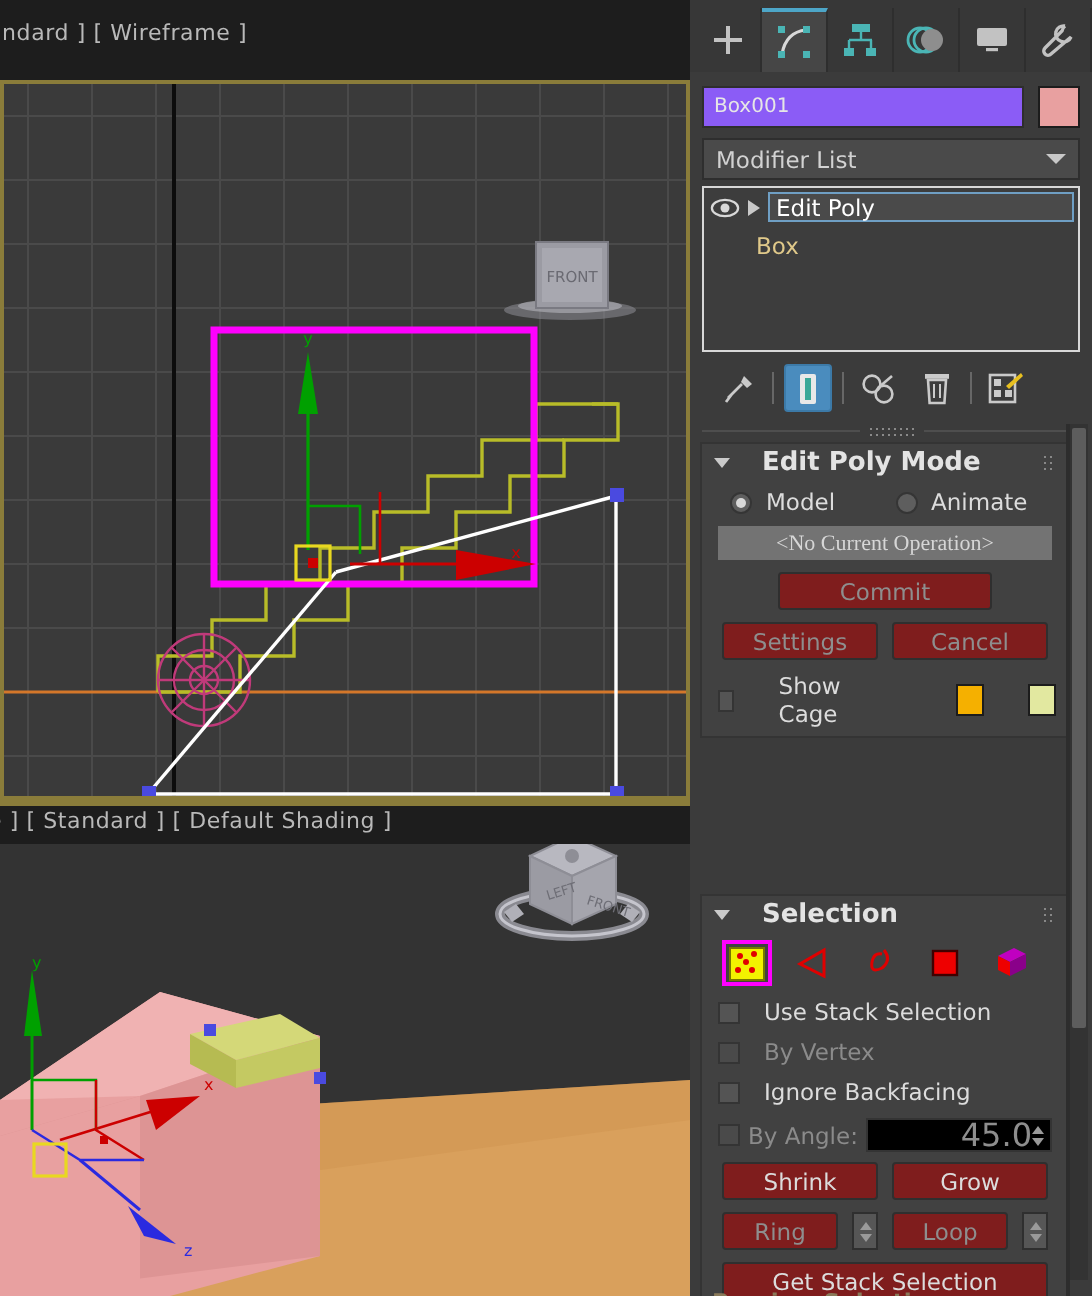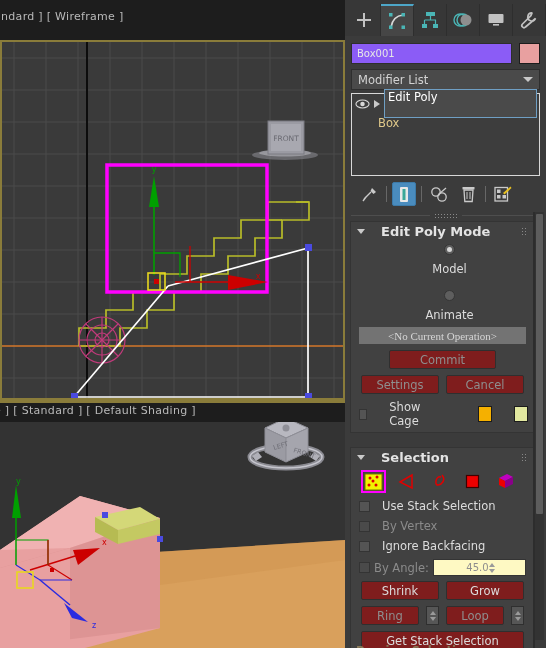--- a/index.html
+++ b/index.html
@@ -89,21 +89,21 @@
   .stack {
     position: absolute; left: 6px; top: 93px; width: 189px; height: 83px;
     background: #3d3d3d; border: 1px solid #d8d8d8;
   }
   .stack-row {
     height: 19px; display: flex; align-items: center; gap: 4px;
     padding-left: 3px; font-size: 11.5px; color: #e0c98a;
   }
   .stack-row.sel .stack-name {
     background: #4a4a4a; border: 1px solid #6f9fc4; color: #ffffff;
-    padding: 0 3px; height: 29px; line-height: 15px; flex: 1; margin-right: 2px;
+    padding: 0 3px; height: 15px; line-height: 15px; flex: 1; margin-right: 2px;
   }
   .stack-row.child { padding-left: 26px; color: #e0c98a; }
   .eye-ic { width: 15px; height: 12px; }
   .tri-r {
     width: 0; height: 0; border-top: 4px solid transparent;
     border-bottom: 4px solid transparent; border-left: 6px solid #c9c9c9;
   }
 
   .stack-tools {
     position: absolute; left: 6px; top: 180px; width: 189px; height: 28px;
@@ -140,21 +140,21 @@
   .tri-d {
     width: 0; height: 0; border-left: 4px solid transparent;
     border-right: 4px solid transparent; border-top: 5px solid #cacaca;
   }
   .ro-dots {
     position: absolute; right: 6px; width: 7px; height: 9px;
     background-image: radial-gradient(#888 0.6px, transparent 0.7px);
     background-size: 3px 3px;
   }
 
-  .radio-row { display: flex; align-items: center; gap: 7px; padding: 4px 0 2px 14px; flex-direction: column; }
+  .radio-row { display: flex; align-items: center; gap: 7px; padding: 4px 0 2px 14px; }
   .radio {
     width: 11px; height: 11px; border-radius: 50%; background: #5e5e5e;
     border: 1px solid #353535; display: flex; align-items: center; justify-content: center;
   }
   .radio.on::after { content: ""; width: 5px; height: 5px; border-radius: 50%; background: #d8d8d8; }
   .rlabel { font-size: 11.5px; color: #dcdcdc; }
   .rsp { width: 16px; }
 
   .curop {
     margin: 3px 8px 4px; height: 17px; background: #737373;
@@ -184,23 +184,23 @@
 
   .sel-icons { display: flex; align-items: center; gap: 8px; padding: 4px 0 3px 10px; }
   .sel-ic {
     width: 25px; height: 23px; display: flex; align-items: center;
     justify-content: center; cursor: pointer;
   }
   .sel-ic.active { border: 2px solid #ff00ff; }
 
   .spin-row { display: flex; align-items: center; gap: 4px; padding: 3px 8px 3px 8px; }
   .spin-field {
-    flex: 1; height: 17px; background: #fef9c3; border: 1px solid #343434;
-    color: #8e8e8e; font-size: 10px; line-height: 15px; padding-left: 5px;
-    display: flex; align-items: center; justify-content: center;
+    flex: 1; height: 17px; background: #000000; border: 1px solid #343434;
+    color: #8e8e8e; font-size: 16px; line-height: 15px; padding-left: 5px;
+    display: flex; align-items: center; justify-content: flex-end;
     padding-right: 3px;
   }
   .spin-ar { display: flex; flex-direction: column; gap: 2px; }
   .sa-u { width:0;height:0;border-left:3px solid transparent;border-right:3px solid transparent;border-bottom:4px solid #9a9a9a; }
   .sa-d { width:0;height:0;border-left:3px solid transparent;border-right:3px solid transparent;border-top:4px solid #9a9a9a; }
   .spin-box {
     width: 13px; height: 19px; background: #565656; border: 1px solid #2f2f2f;
     display: flex; flex-direction: column; align-items: center;
     justify-content: center; gap: 2px;
   }

